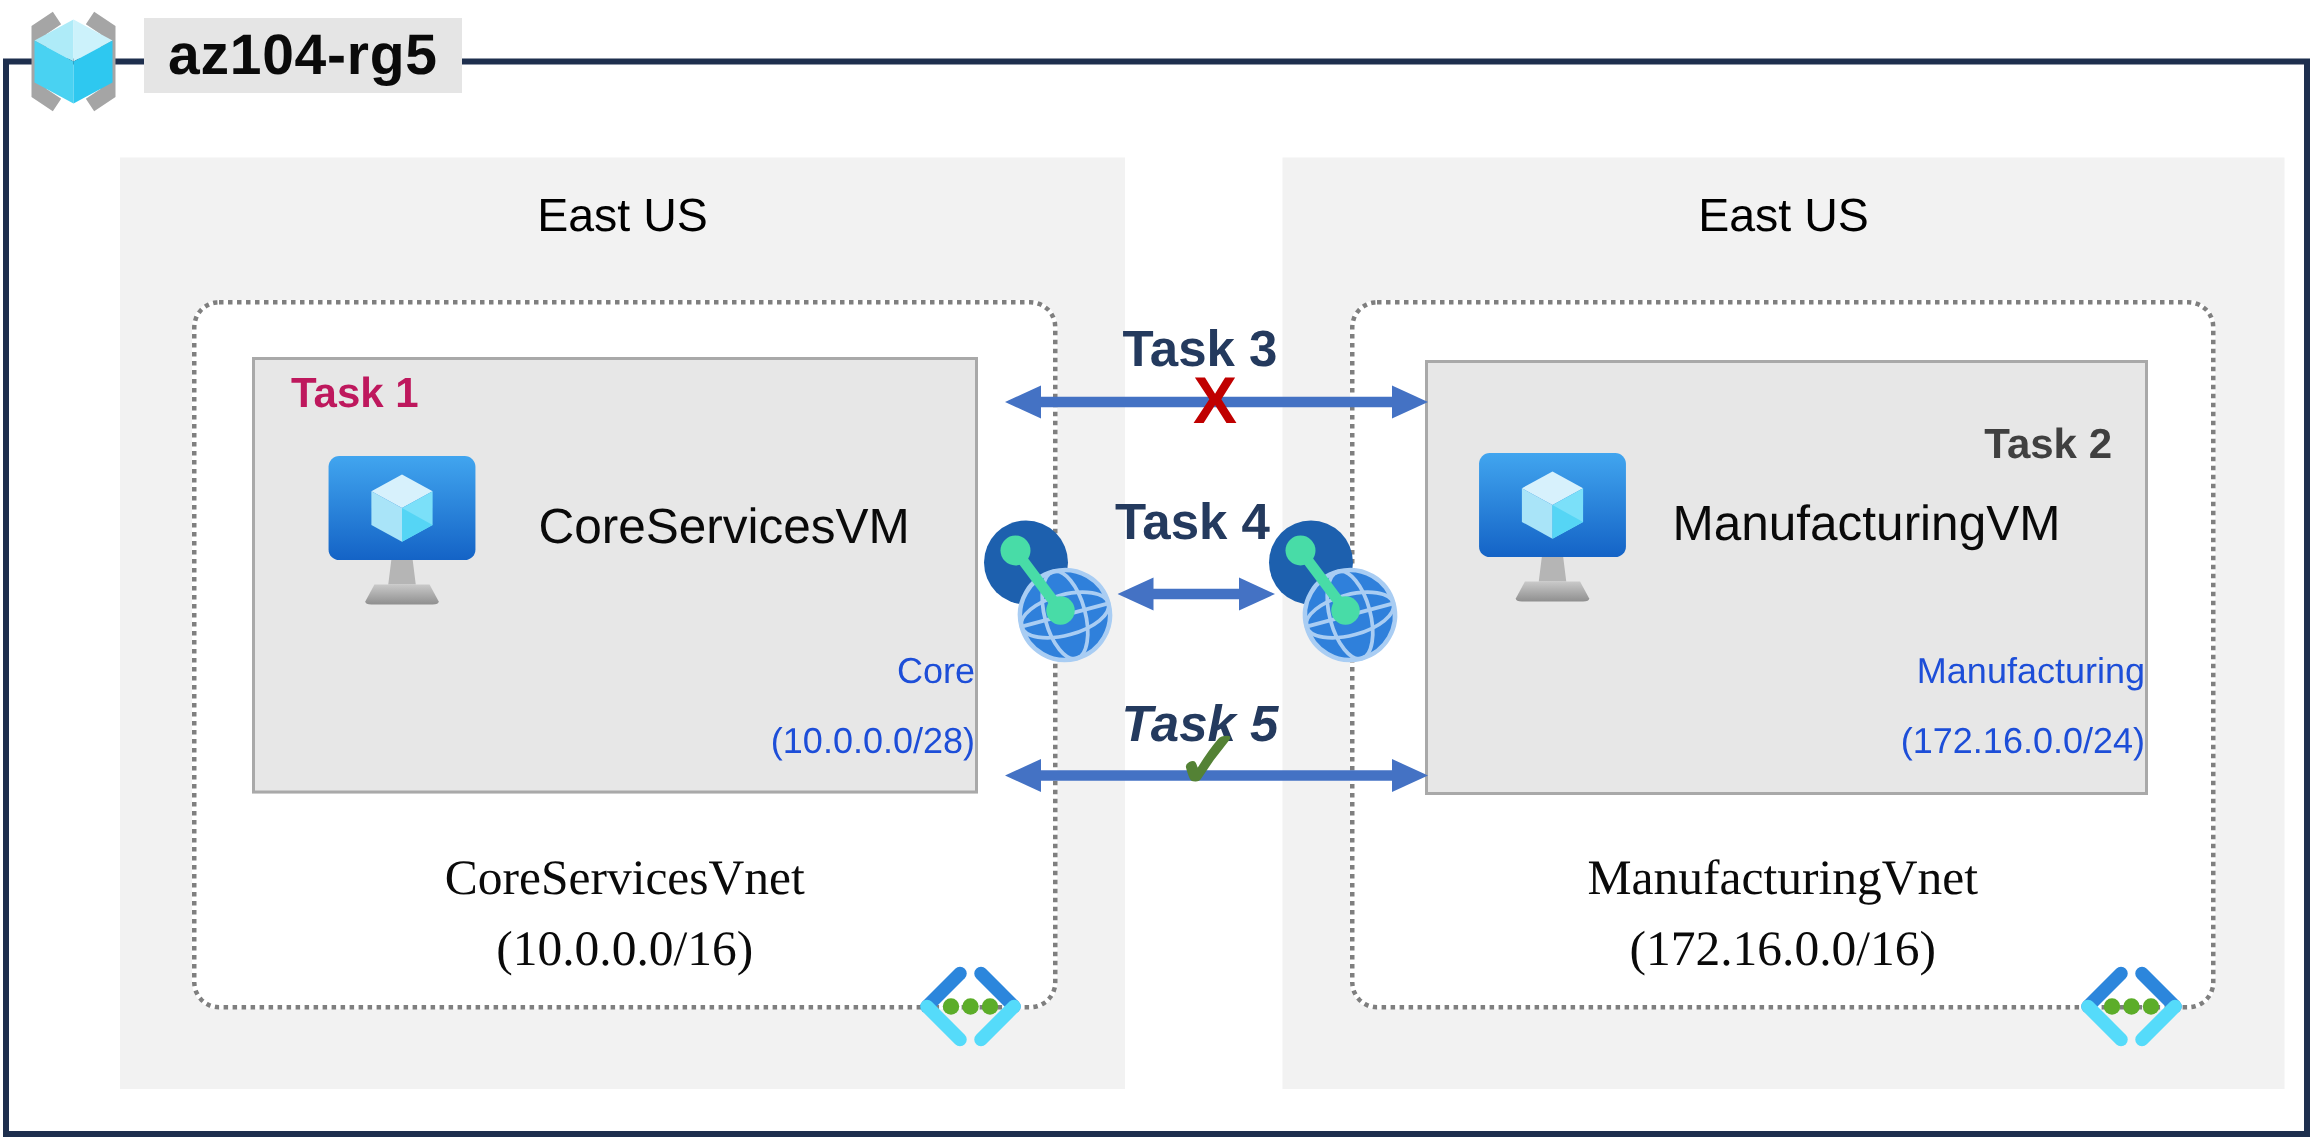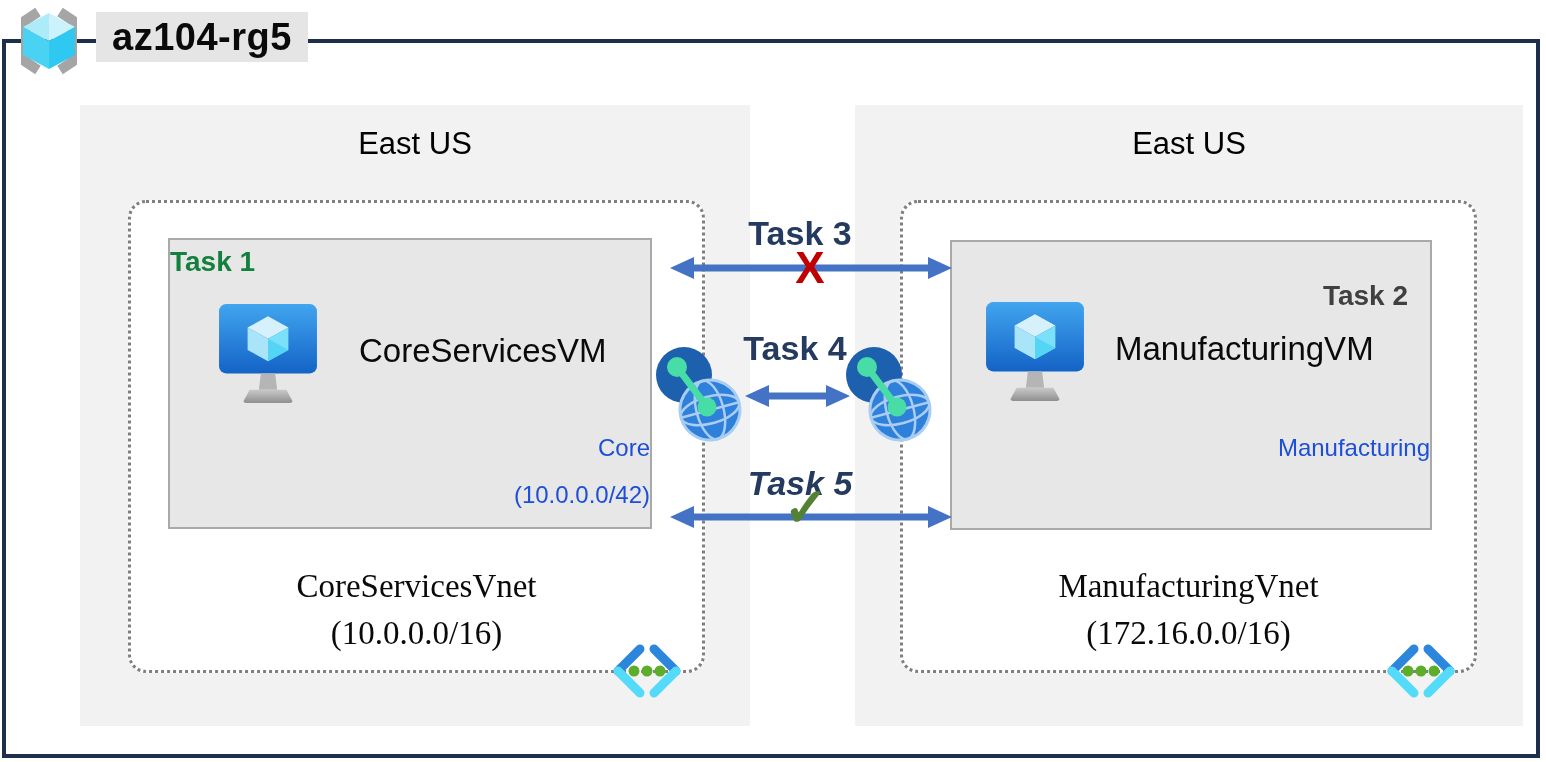--- a/index.html
+++ b/index.html
@@ -47,21 +47,21 @@
 <div class="abs region-label" style="left:80px;top:126px;width:670px;">East US</div>
 
 <div class="abs region" style="left:855px;top:105px;width:668px;height:621px;"></div>
 <div class="abs region-label" style="left:855px;top:126px;width:668px;">East US</div>
 
 <div class="abs vnet-box" style="left:128px;top:200px;width:577px;height:473px;"></div>
 
 <div class="abs vnet-box" style="left:900px;top:200px;width:577px;height:473px;"></div>
 
 <div class="abs subnet-box" style="left:168px;top:238px;width:484px;height:291px;">
-  <div class="abs task-label" style="left: 0; top: 6px; color: #15803d;">Task 1</div>
+  <div class="abs task-label" style="left: 24px; top: 6px; color: #be185d;">Task 1</div>
   <svg class="abs" style="left:45px;top:62px;" width="106" height="102" viewBox="0 0 100 100">
     <defs>
       <linearGradient id="vmScreen1" x1="0" y1="0" x2="0" y2="1">
         <stop offset="0" stop-color="#41a5ef"></stop>
           <stop offset="1" stop-color="#1463c6"></stop>
       </linearGradient>
       <linearGradient id="vmBase1" x1="0" y1="0" x2="0" y2="1">
         <stop offset="0" stop-color="#c9c9c9"></stop>
           <stop offset="1" stop-color="#8f8f8f"></stop>
       </linearGradient>
@@ -69,21 +69,21 @@
     <rect x="2" y="2" width="96" height="68" rx="7" fill="url(#vmScreen1)"></rect>
     <polygon points="50,14 70,25 50,36 30,25" fill="#d7f1fc"></polygon>
     <polygon points="30,25 50,36 50,58 30,47" fill="#a9e4f8"></polygon>
     <polygon points="50,36 70,25 70,47 50,58" fill="#7be0f9"></polygon>
     <polygon points="50,36 70,47 50,58" fill="#55d5f5"></polygon>
     <path d="M43 70 L57 70 L59 86 L41 86 Z" fill="#b5b5b5"></path>
     <path d="M32 86 L68 86 L74 97 Q74 99 70 99 L30 99 Q26 99 26 97 Z" fill="url(#vmBase1)"></path>
   </svg>
   <div class="abs vm-name" style="left:189px;top:92px;">CoreServicesVM</div>
   <div class="abs subnet-name" style="left:0;top:184px;width:100%;">Core</div>
-  <div class="abs subnet-name" style="left:0;top:231px;width:100%;">(10.0.0.0/42)</div>
+  <div class="abs subnet-name" style="left:0;top:231px;width:100%;">(10.0.0.0/28)</div>
 </div>
 
 <div class="abs subnet-box" style="left:950px;top:240px;width:482px;height:290px;">
   <div class="abs task-label" style="right: 22px; top: 6px; color: #404040; margin-top: 32px;">Task 2</div>
   <svg class="abs" style="left:30px;top:58px;" width="106" height="102" viewBox="0 0 100 100">
     <defs>
       <linearGradient id="vmScreen2" x1="0" y1="0" x2="0" y2="1">
         <stop offset="0" stop-color="#41a5ef"></stop>
           <stop offset="1" stop-color="#1463c6"></stop>
       </linearGradient>
@@ -95,20 +95,21 @@
     <rect x="2" y="2" width="96" height="68" rx="7" fill="url(#vmScreen2)"></rect>
     <polygon points="50,14 70,25 50,36 30,25" fill="#d7f1fc"></polygon>
     <polygon points="30,25 50,36 50,58 30,47" fill="#a9e4f8"></polygon>
     <polygon points="50,36 70,25 70,47 50,58" fill="#7be0f9"></polygon>
     <polygon points="50,36 70,47 50,58" fill="#55d5f5"></polygon>
     <path d="M43 70 L57 70 L59 86 L41 86 Z" fill="#b5b5b5"></path>
     <path d="M32 86 L68 86 L74 97 Q74 99 70 99 L30 99 Q26 99 26 97 Z" fill="url(#vmBase2)"></path>
   </svg>
   <div class="abs vm-name" style="left:163px;top:88px;">ManufacturingVM</div>
   <div class="abs subnet-name" style="left:0;top:182px;width:100%;">Manufacturing</div>
+  <div class="abs subnet-name" style="left:0;top:229px;width:100%;">(172.16.0.0/24)</div>
 </div>
 
 <div class="abs vnet-label" style="left:128px;top:563px;width:577px;">
   <div>CoreServicesVnet</div>
   <div>(10.0.0.0/16)</div>
 </div>
 <div class="abs vnet-label" style="left:900px;top:563px;width:577px;">
   <div>ManufacturingVnet</div>
   <div>(172.16.0.0/16)</div>
 </div>

